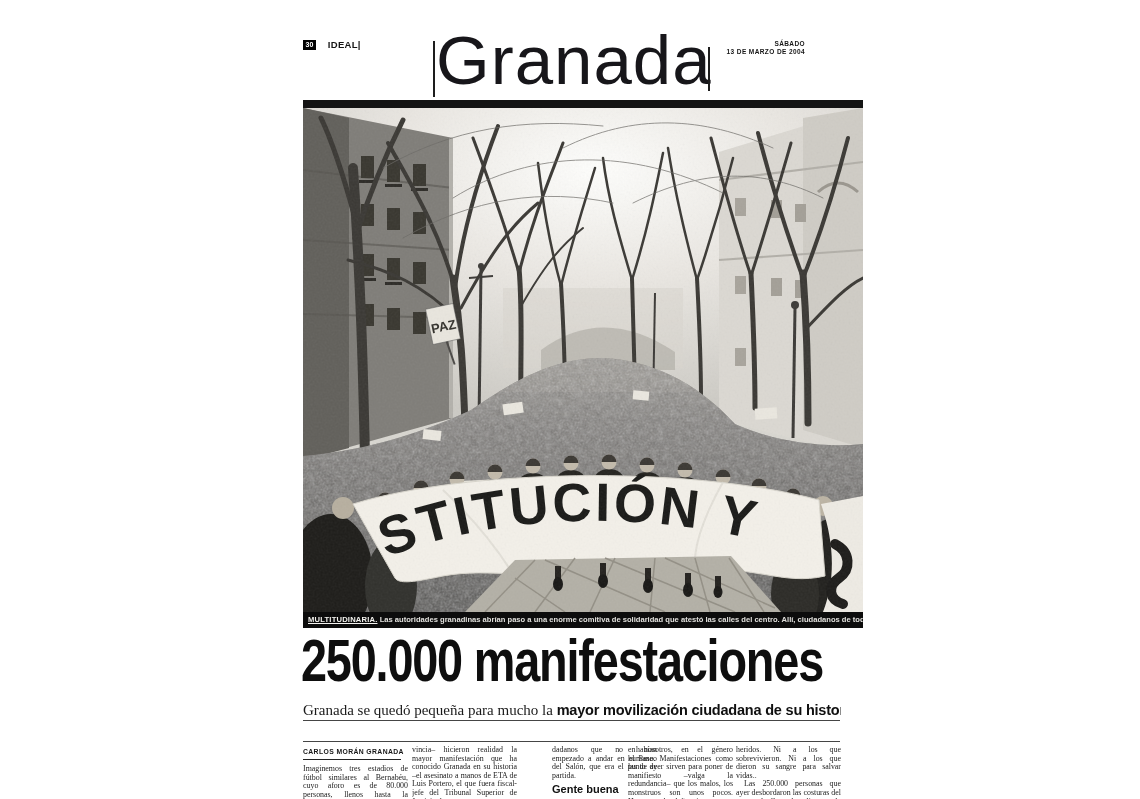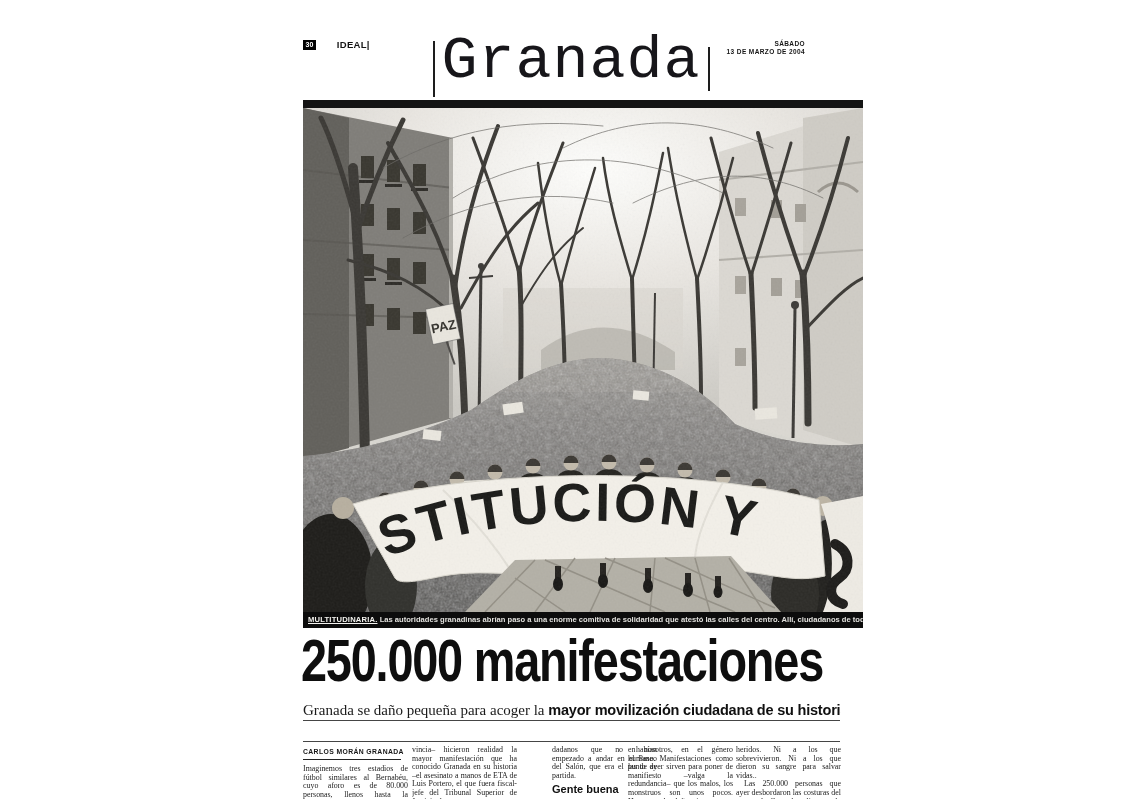--- a/index.html
+++ b/index.html
@@ -1,29 +1,29 @@
 <!DOCTYPE html>
 <html><head>
 <meta charset="utf-8">
 <style>
   html,body{margin:0;padding:0;background:#fff;}
   #canvas{position:relative;width:1140px;height:799px;background:#ffffff;overflow:hidden;
           font-family:"Liberation Serif",serif;color:#111;}
   .abs{position:absolute;}
 
   
-  .masthead{left:303px;top:39px;display:flex;align-items:center;gap:21px;
+  .masthead{left:303px;top:39px;display:flex;align-items:center;gap:12px;
             font-family:"Liberation Sans",sans-serif;font-weight:bold;}
   .pgnum{background:#000;color:#fff;font-size:7px;line-height:1;padding:1.5px 2.5px;}
   .brand{font-size:9.5px;letter-spacing:.3px;color:#141414;}
   .dateline{left:690px;top:40px;width:115px;text-align:right;
             font-family:"Liberation Sans",sans-serif;font-weight:bold;
             font-size:6.5px;line-height:8px;letter-spacing:.4px;color:#161616;}
   .title-wrap{left:436px;top:28px;width:270px;text-align:center;}
-  .section-title{font-family:Liberation Mono, monospace;font-size:60px;line-height:66px;
+  .section-title{font-family:Liberation Sans, sans-serif;font-size:69px;line-height:66px;
                  letter-spacing:1px;color:#17161a;}
   .bar-left{left:433px;top:41px;width:2px;height:56px;background:#1d1d1d;}
   .bar-right{left:708px;top:47px;width:2px;height:44px;background:#1d1d1d;}
 
   
   .top-bar{left:303px;top:100px;width:560px;height:8px;background:#141414;}
   .photo{left:303px;top:108px;width:560px;height:504px;background:#d8d6d0;display:block;}
   .caption{left:303px;top:612px;width:560px;height:16px;background:#0c0c0c;color:#f4f3ef;
            font-family:"Liberation Sans",sans-serif;font-size:7.6px;line-height:16px;
            padding-left:5px;box-sizing:border-box;white-space:nowrap;overflow:hidden;}
@@ -291,21 +291,21 @@
   </svg>
 
   <div class="abs caption">
     <span class="cap-label">MULTITUDINARIA.</span>
     <span class="cap-text">Las autoridades granadinas abrían paso a una enorme comitiva de solidaridad que atestó las calles del centro. Allí, ciudadanos de todas las edades</span>
   </div>
 
   <div class="abs headline">250.000 manifestaciones</div>
 
   <div class="abs subhead sh1">
-    <span>Granada se daño pequeña para acoger la </span><span class="sh-bold">mayor movilización ciudadana de su historia</span>
+    <span>Granada se quedó pequeña para mucho la </span><span class="sh-bold">mayor movilización ciudadana de su historia</span>
   </div>
   <div class="abs rule r1"></div>
   <div class="abs rule r2"></div>
 
   <div class="abs col c1">
     <div class="byline">CARLOS MORÁN GRANADA</div>
     <p class="body-p">Imaginemos tres estadios de fútbol similares al Bernabéu, cuyo aforo es de 80.000 personas, llenos hasta la bandera. Imaginemos</p>
   </div>
   <div class="abs col c2">
     <p class="body-p">vincia– hicieron realidad la mayor manifestación que ha conocido Granada en su historia –el asesinato a manos de ETA de Luis Portero, el que fuera fiscal-jefe del Tribunal Superior de Justicia de</p>

